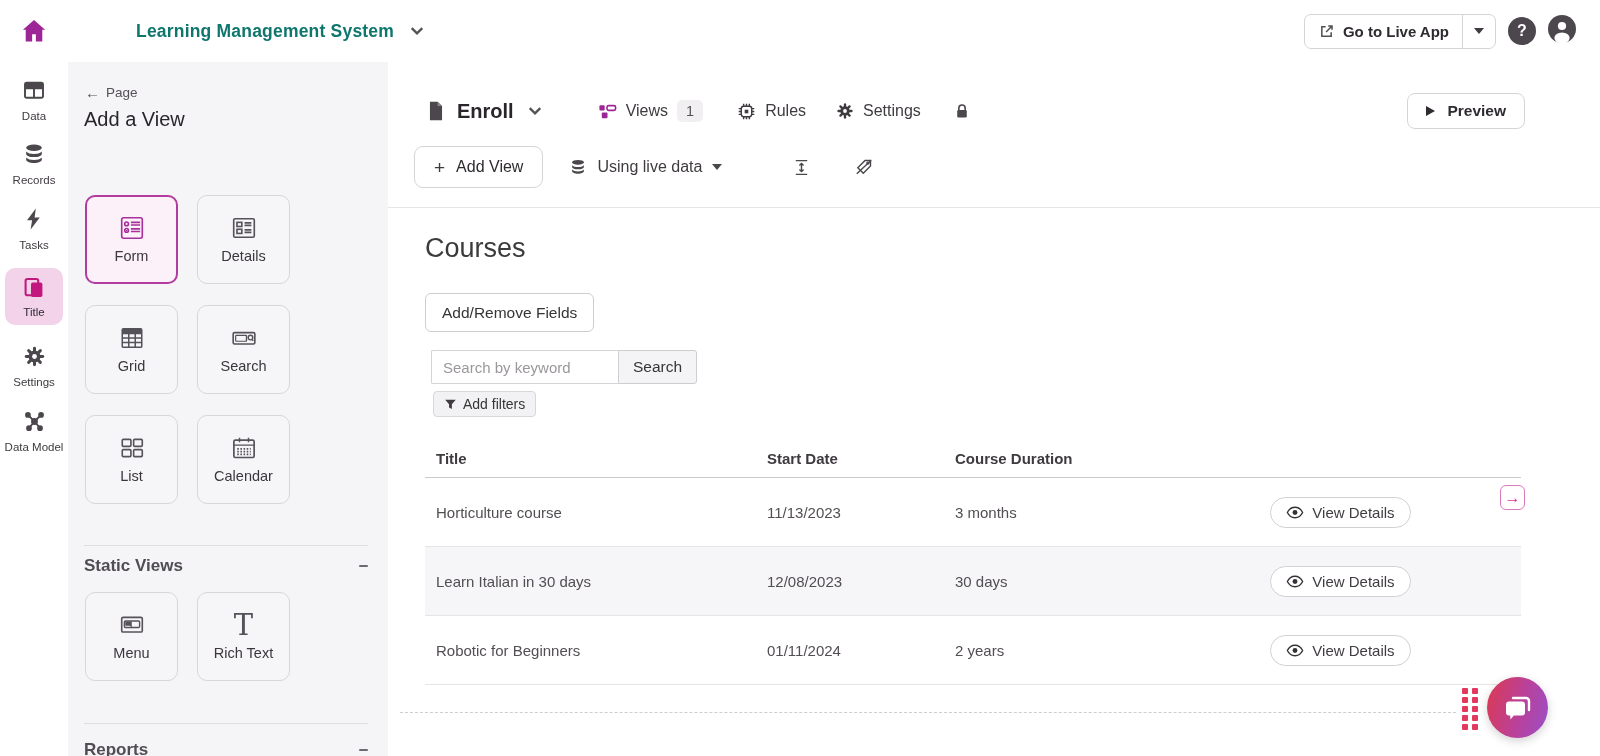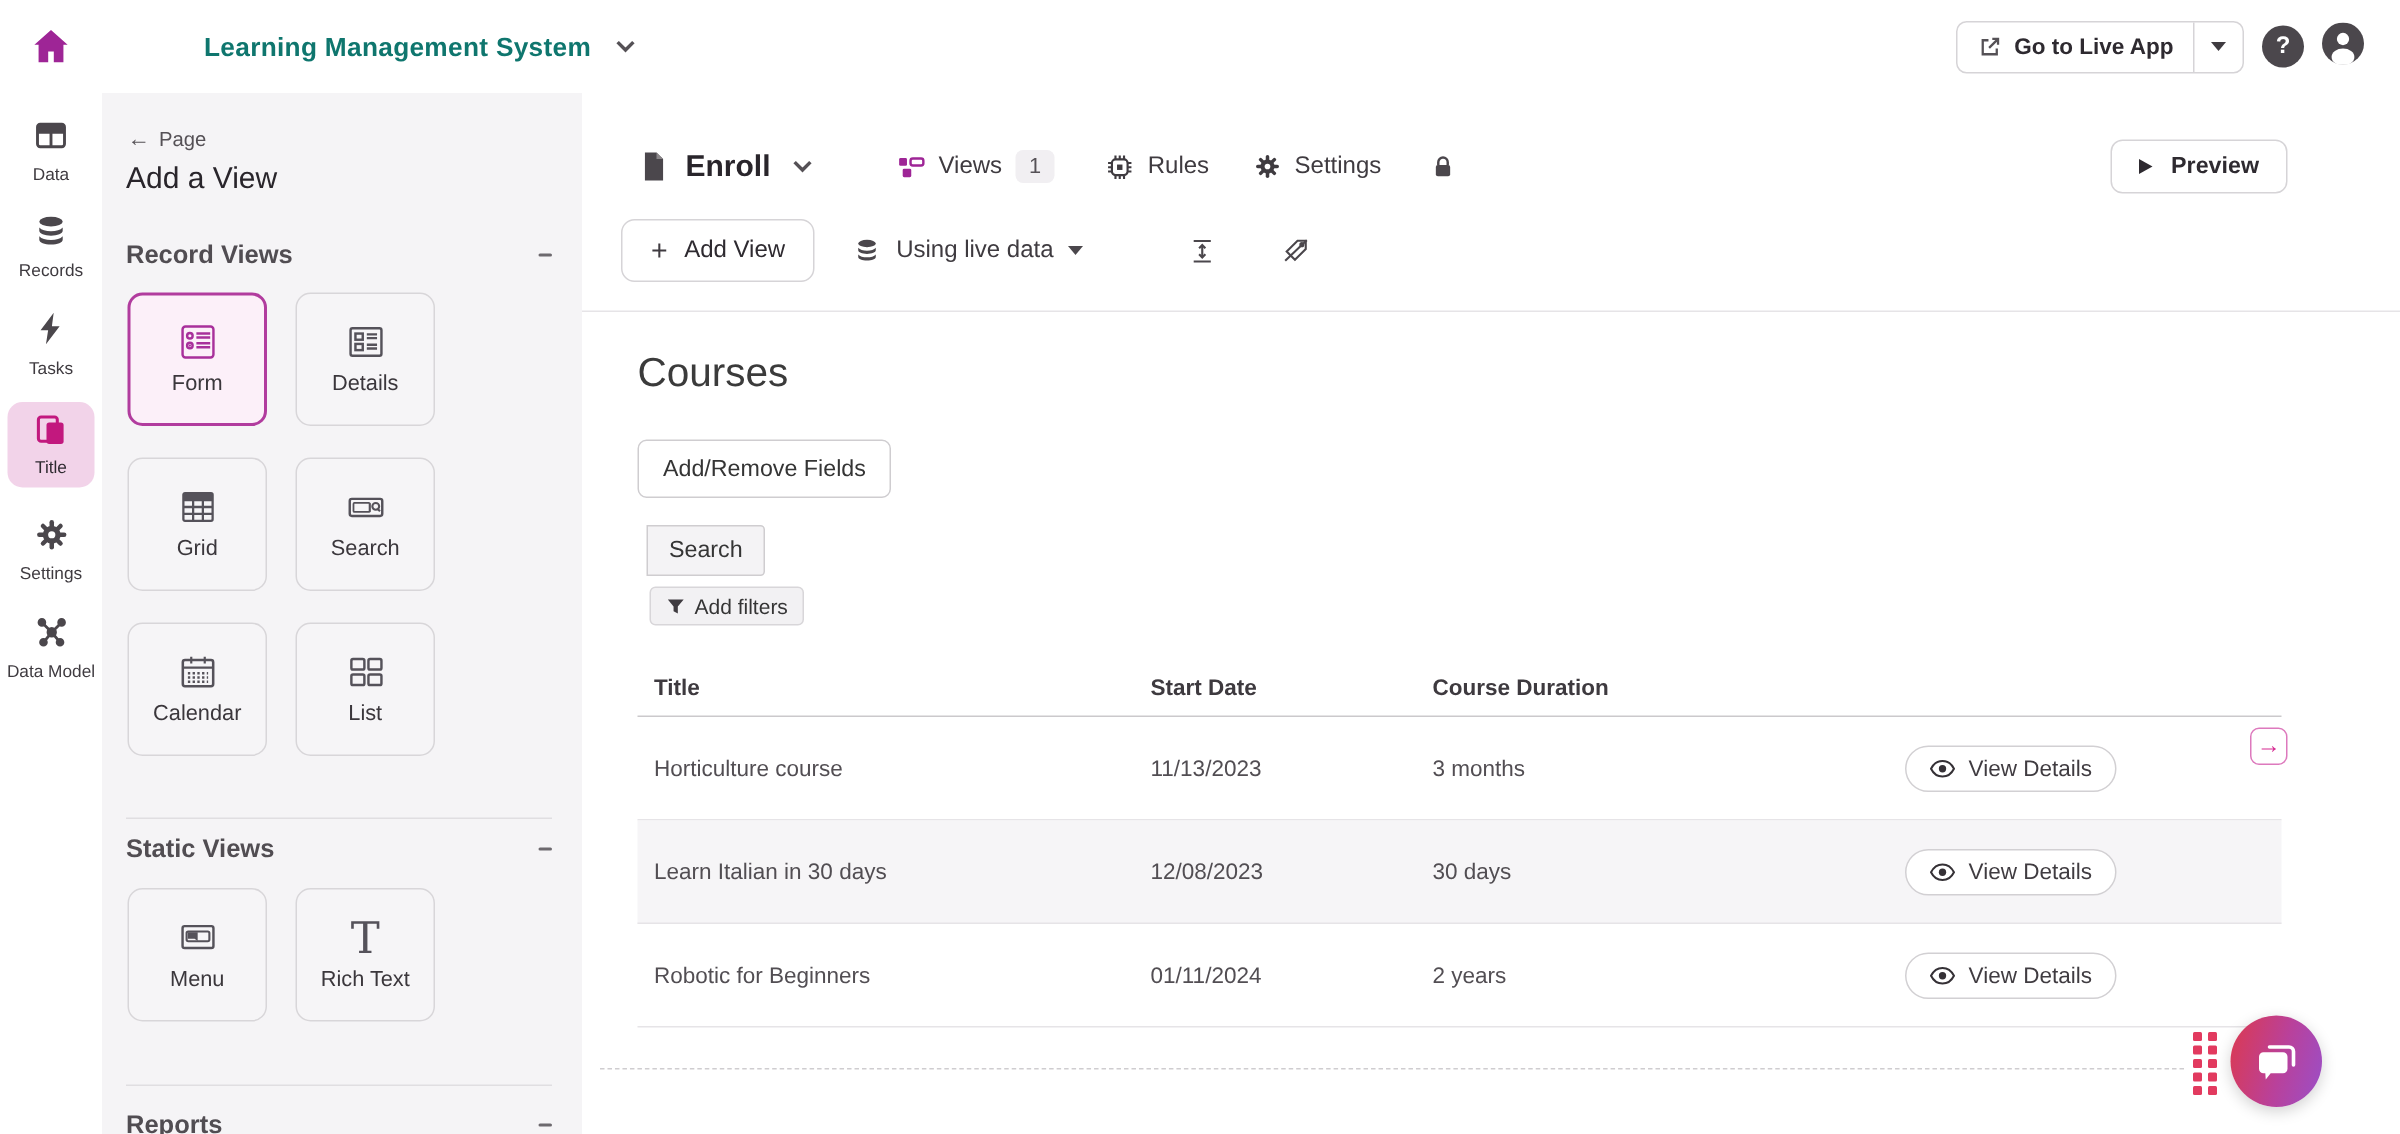--- a/index.html
+++ b/index.html
@@ -211,24 +211,20 @@
   </div>
 </div>
 
 <div class="panel">
   <div class="back-link">
     <span style="font-size:15px;">←</span>
     <span>Page</span>
   </div>
   <div class="panel-title">Add a View</div>
 
-  <div class="sec-head" style="top:98px;">
-    <span class="t">Record Views</span>
-    <span class="collapse-dash"></span>
-  </div>
 
   <div class="tile-grid" style="top:133px;">
     <div class="tile selected">
       <span class="ticon">
         <svg viewBox="0 0 24 24" width="34" height="26" fill="none" stroke="#a8309b" stroke-width="1.5">
             <rect x="2.5" y="2.5" width="19" height="19" rx="1.8"></rect>
             <circle cx="7" cy="8.2" r="1.7"></circle>
             <circle cx="7" cy="14.2" r="1.7"></circle>
             <circle cx="7" cy="14.2" r=".7" fill="#a8309b" stroke="none"></circle>
             <path d="M11 6.8h8.5M11 9.2h8.5M11 12.8h8.5M11 15.2h8.5"></path>
@@ -264,38 +260,38 @@
             <rect x="4.3" y="9.5" width="10" height="5.5" rx=".6" stroke-width="1.1"></rect>
             <circle cx="18" cy="11.6" r="2.1" stroke-width="1.3"></circle>
             <path d="m19.4 13.4 1.2 1.2" stroke-width="1.3"></path>
             <path d="M14.3 9.5v5.5" stroke-width="1.1"></path>
           </svg>
       </span>
       <span class="tl">Search</span>
     </div>
     <div class="tile">
       <span class="ticon">
-        <svg viewBox="0 0 24 24" width="30" height="27" fill="none" stroke="#55525a" stroke-width="1.5">
-            <rect x="3" y="4.5" width="18" height="15.5" rx="1.3"></rect>
-            <path d="M8 2.5v4M16 2.5v4M3 9h18" stroke-width="1.3"></path>
-            <path d="M6 12.3h12M6 14.8h12M6 17.3h12" stroke-dasharray="1.4 1.4" stroke-width="1.5"></path>
-          </svg>
-      </span>
-      <span class="tl">Calendar</span>
-    </div>
-    <div class="tile">
-      <span class="ticon">
         <svg viewBox="0 0 24 24" width="34" height="26" fill="none" stroke="#55525a" stroke-width="1.5">
             <rect x="3" y="4" width="8" height="6.5" rx="1"></rect>
             <rect x="13.5" y="4" width="8" height="6.5" rx="1"></rect>
             <rect x="3" y="13.5" width="8" height="6.5" rx="1"></rect>
             <rect x="13.5" y="13.5" width="8" height="6.5" rx="1"></rect>
           </svg>
       </span>
       <span class="tl">List</span>
+    </div>
+    <div class="tile">
+      <span class="ticon">
+        <svg viewBox="0 0 24 24" width="30" height="27" fill="none" stroke="#55525a" stroke-width="1.5">
+            <rect x="3" y="4.5" width="18" height="15.5" rx="1.3"></rect>
+            <path d="M8 2.5v4M16 2.5v4M3 9h18" stroke-width="1.3"></path>
+            <path d="M6 12.3h12M6 14.8h12M6 17.3h12" stroke-dasharray="1.4 1.4" stroke-width="1.5"></path>
+          </svg>
+      </span>
+      <span class="tl">Calendar</span>
     </div>
   </div>
 
   <div class="pdivider" style="top:483px;"></div>
 
   <div class="sec-head" style="top:494px;">
     <span class="t">Static Views</span>
     <span class="collapse-dash"></span>
   </div>
 
@@ -426,20 +422,21 @@
 
   <div class="main-divider"></div>
 
   <div class="content-title">Courses</div>
 
   <button class="addremove-btn">
     <span>Add/Remove Fields</span>
   </button>
 
   <div class="search-wrap">
+    <input class="search-input" value="" placeholder="Search by keyword" style="">
     <button class="search-btn">Search</button>
   </div>
 
   <button class="filters-btn">
     <span style="display:inline-flex;">
       <svg viewBox="0 0 16 16" width="13" height="13" fill="#3f3b40">
           <path d="M1.5 2h13L9.7 7.8v5.7L6.2 11.6V7.8z"></path>
         </svg>
     </span>
     <span>Add filters</span>

